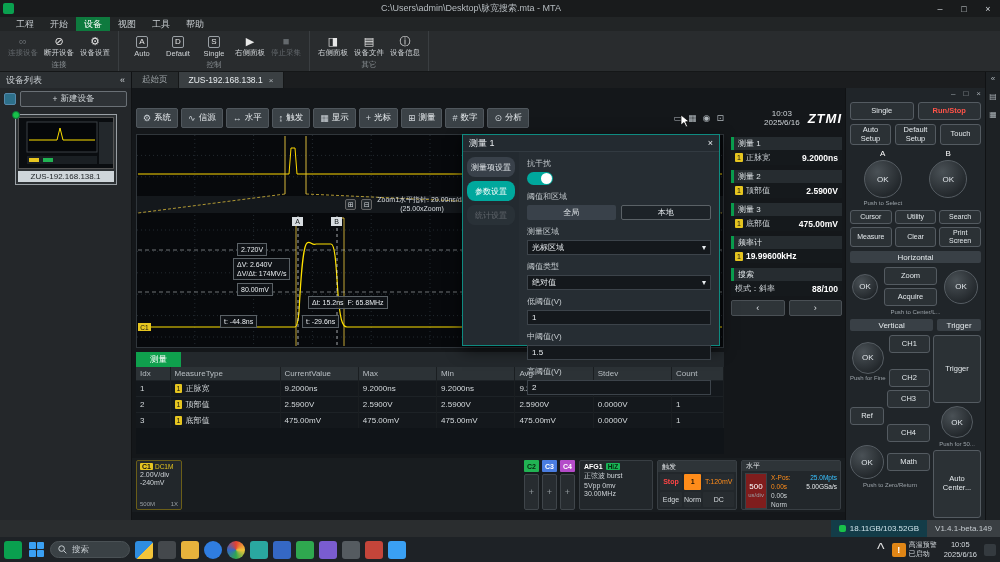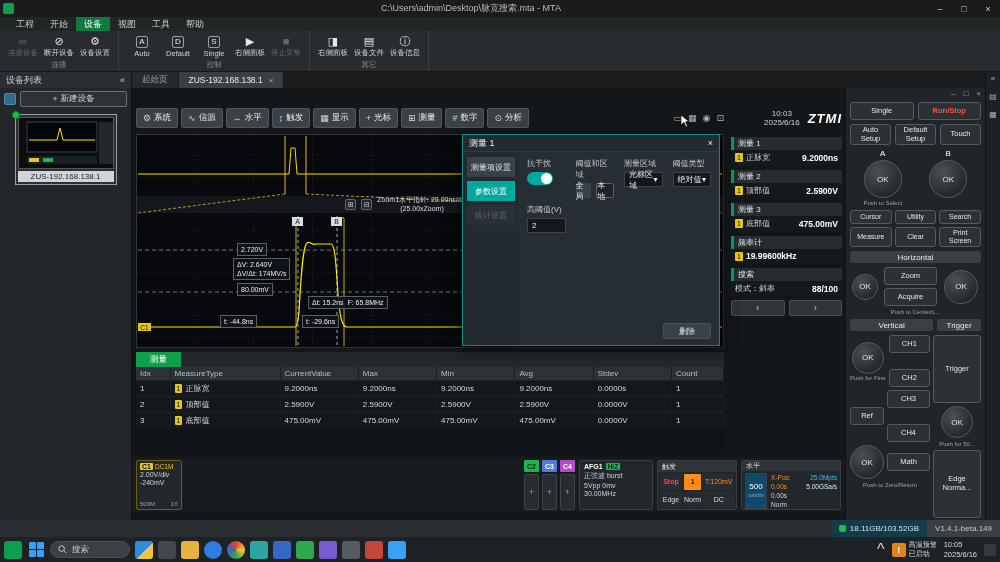--- a/index.html
+++ b/index.html
@@ -97,35 +97,35 @@
 .hiz{background:#19b356;color:#06290f;font-size:6.5px;font-weight:bold;padding:0 2px;border-radius:1px}
 .card-head{height:11px;background:#2e3438;color:#dfe3e6;font-size:7px;display:flex;align-items:center;padding:0 4px}
 .trig-card{width:80px;display:flex;flex-direction:column}
 .trig-grid{flex:1;display:grid;grid-template-columns:1fr .8fr 1.4fr;gap:2px;padding:2px;font-size:7px}
 .tcell{background:#272c30;display:flex;align-items:center;justify-content:center;border-radius:1px;color:#d7dcdf}
 .tstop{color:#ff4545;font-weight:bold}
 .tsrc{background:#ff8c1a;color:#201200;font-weight:bold}
 .tlvl{color:#ff8c1a}
 .horiz-card{width:100px;display:flex;flex-direction:column}
 .hz-body{flex:1;display:flex;gap:4px;padding:2px 3px}
-.hz-knob{width:26px;background:#0c4a6e;border:1px solid #3a4045;display:flex;flex-direction:column;align-items:center;justify-content:center;color:#fff;font-size:8px;line-height:1.1}
+.hz-knob{width:26px;background:#7f1d1d;border:1px solid #3a4045;display:flex;flex-direction:column;align-items:center;justify-content:center;color:#fff;font-size:8px;line-height:1.1}
 .hz-knob small{font-size:6px;color:#9aa0a5}
 .hz-mid{display:flex;flex-direction:column;font-size:6.5px;color:#cfd4d8;line-height:1.4}
 .xpos{color:#ff8c1a}
 .hz-right{margin-left:auto;text-align:right;font-size:6.5px;line-height:1.4;color:#e6eaed}
 .depth{color:#39c1ff}
 
 .dialog{position:absolute;left:330px;top:46px;width:258px;height:212px;background:#262d33;border:1px solid #0e8a80;box-shadow:0 4px 14px rgba(0,0,0,.65);z-index:10;display:flex;flex-direction:column}
 .dlg-title{height:17px;display:flex;align-items:center;justify-content:space-between;padding:0 6px;font-size:9px;color:#e8ecef;background:#232a30;border-bottom:1px solid #323a41}
 .dlg-body{flex:1;display:flex;min-height:0}
 .dlg-tabs{width:56px;padding:5px 4px;display:flex;flex-direction:column;gap:4px;background:#232a30}
-.dlg-tab{height:20px;border-radius:0;background:#39414a;color:#dfe4e8;font-size:8px;display:flex;align-items:center;justify-content:center}
+.dlg-tab{height:20px;border-radius:8px;background:#39414a;color:#dfe4e8;font-size:8px;display:flex;align-items:center;justify-content:center}
 .dlg-tab.active{background:#00a89d;color:#fff}
 .dlg-tab.dim{opacity:.3}
-.dlg-content{flex:1;padding:6px 8px 0;display:grid;grid-template-columns:1fr 1fr 1fr 1fr;gap:6px 10px;align-content:start;font-size:8px;color:#c3c9cd}
+.dlg-content{flex:1;padding:6px 8px 0;display:grid;grid-template-columns:1fr;gap:6px 10px;align-content:start;font-size:8px;color:#c3c9cd}
 .fld{display:flex;flex-direction:column;gap:3px}
 .inp,.sel{height:15px;background:#14181c;border:1px solid #3c434a;color:#e8ecef;font-size:8px;display:flex;align-items:center;justify-content:space-between;padding:0 4px;width:100%;font-family:inherit}
 input.inp{outline:none}
 .toggle{width:26px;height:13px;border-radius:7px;background:#00a89d;position:relative}
 .toggle::after{content:"";position:absolute;right:1px;top:1px;width:11px;height:11px;border-radius:50%;background:#fff}
 .seg{display:flex;gap:5px}
 .seg-btn{flex:1;height:15px;display:flex;align-items:center;justify-content:center;background:#39414a;font-size:8px;color:#dfe4e8;border-radius:2px}
 .seg-btn.active{background:#1d2328;border:1px solid #5a6166}
 .dlg-footer{display:flex;justify-content:flex-end;padding:4px 8px 6px}
 .del-btn{width:48px;height:16px;background:#39414a;border:1px solid #4a5258;border-radius:2px;color:#dfe4e8;font-size:8px;display:flex;align-items:center;justify-content:center}
@@ -160,21 +160,21 @@
 
 .taskbar{position:absolute;left:0;top:537px;width:1000px;height:25px;background:#1e2226;display:flex;align-items:center;padding:0 4px;gap:5px}
 .tk-app{width:18px;height:18px;border-radius:3px;flex:0 0 auto}
 .start{display:grid;grid-template-columns:7px 7px;grid-template-rows:7px 7px;gap:1px;align-content:center;justify-content:center;background:transparent}
 .start span{background:#3aa0f3;border-radius:1px}
 .searchpill{width:80px;height:17px;border-radius:9px;background:#3a4145;border:1px solid #4a5155;display:flex;align-items:center;gap:5px;padding:0 7px;font-size:8.5px;color:#c6ccd0;flex:0 0 auto}
 .tray{margin-left:auto;display:flex;align-items:center;gap:7px}
 .alert{display:flex;align-items:center;gap:3px}
 .alert-ic{width:14px;height:14px;border-radius:2px;background:#e08616;color:#fff;font-size:9px;display:flex;align-items:center;justify-content:center;font-weight:bold}
 .alert-txt{font-size:7px;line-height:1.2;color:#d6dbdf}
-.tk-clock{font-size:7.5px;line-height:1.25;text-align:left;color:#d6dbdf}
+.tk-clock{font-size:7.5px;line-height:1.25;text-align:center;color:#d6dbdf}
 .bellbox{width:12px;height:12px;border-radius:2px;background:#343a3f}
 </style>
 </head>
 <body>
 
 <div class="titlebar">
   <div class="tb-logo"></div>
   <div class="tb-title">C:\Users\admin\Desktop\脉宽搜索.mta - MTA</div>
   <div class="tb-controls">
     <div class="tb-btn">–</div>
@@ -452,26 +452,31 @@
               </div>
           </div>
           <div class="fld">
             <span>阈值类型</span>
             <div class="sel">
                 <span>绝对值</span>
                 <span>▾</span>
               </div>
           </div>
           <div class="fld">
+            <span>低阈值(V)</span>
+            <input class="inp" value="1" style="">
+          </div>
+          <div class="fld">
+            <span>中阈值(V)</span>
+            <input class="inp" value="1.5" style="">
+          </div>
+          <div class="fld">
             <span>高阈值(V)</span>
             <input class="inp" value="2" style="">
           </div>
-        </div>
-        <div class="dlg-footer">
-          <div class="del-btn">删除</div>
         </div>
       </div>
     </div>
   </div>
 
   <div class="table-area">
     <div class="ta-tabs">
       <div class="ta-tab">测量</div>
     </div>
     <table class="meas">
@@ -745,21 +750,21 @@
           <div class="hw-btn">Math</div>
         </div>
         <div class="caption">Push to Zero/Return</div>
       </div>
       <div class="tcol">
         <div class="hw-btn">Trigger</div>
         <div class="knob" style="width:32px;height:32px;align-self:center">
             <span>OK</span>
           </div>
         <div class="caption">Push for 50...</div>
-        <div class="hw-btn">Edge Norma...</div>
+        <div class="hw-btn">Auto Center...</div>
       </div>
     </div>
   </div>
 </div>
 
 <div class="rightstrip">
   <span>«</span>
   <span>▤</span>
   <span>▦</span>
 </div>

